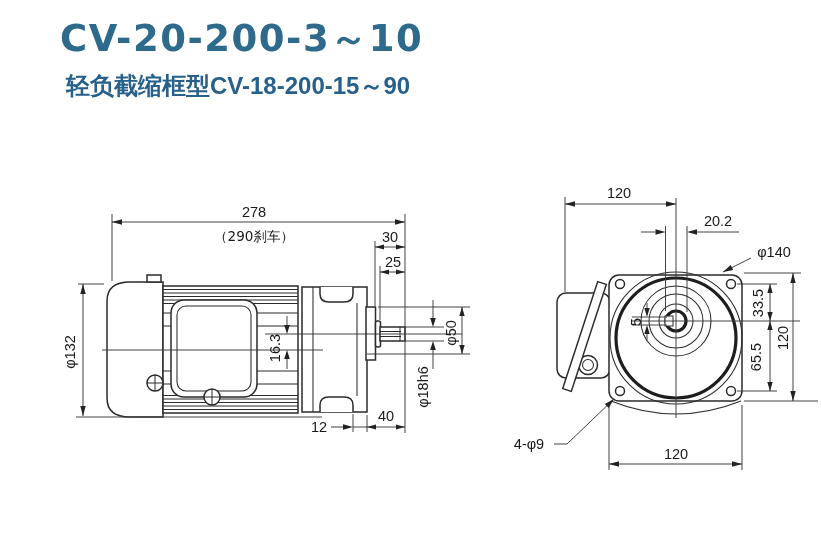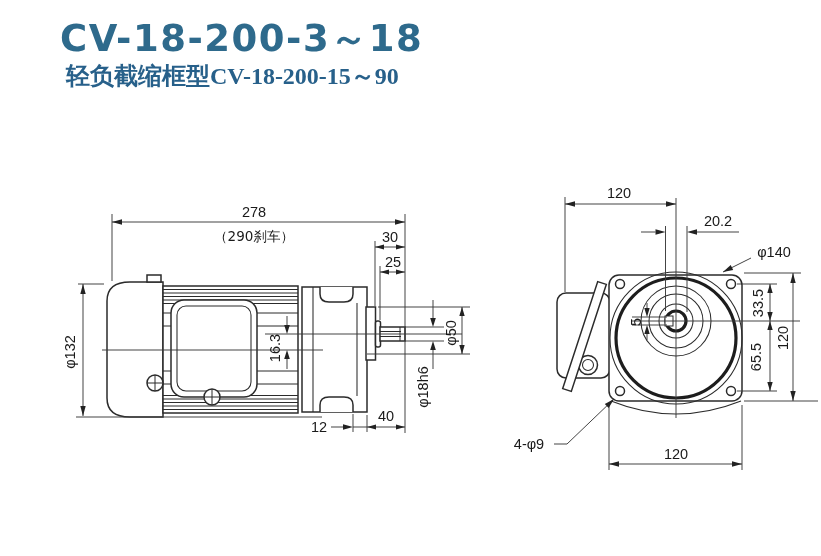--- a/index.html
+++ b/index.html
@@ -1,37 +1,37 @@
 <!DOCTYPE html>
 <html><head>
 <meta charset="utf-8">
 <style>
   html,body{margin:0;padding:0;background:#ffffff;}
   .canvas{position:relative;width:821px;height:556px;background:#fff;overflow:hidden;
           font-family:"Liberation Sans", sans-serif;}
   .title{position:absolute;left:60px;top:14px;font-size:37px;font-weight:600;
          letter-spacing:1.5px;font-family:"DejaVu Sans", sans-serif;}
-  .subtitle{position:absolute;left:66px;top:60px;font-size:24px;font-weight:700;
-            font-family:Liberation Serif, serif;}
+  .subtitle{position:absolute;left:66px;top:70px;font-size:24px;font-weight:700;
+            font-family:Liberation Sans, sans-serif;}
   svg{position:absolute;left:0;top:0;}
   .geow{stroke:#2b2b2b;fill:#ffffff;stroke-width:1.5;}
   .fin{stroke:#2b2b2b;stroke-width:1;}
   .thin{stroke:#2b2b2b;fill:none;stroke-width:1.05;}
   .dim{stroke:#3a3a3a;fill:none;stroke-width:0.95;}
   .arr{fill:#222;stroke:none;}
   .bold{stroke:#1d1d1d;fill:none;stroke-width:3.2;}
   text.d{font-family:"Liberation Sans", sans-serif;font-size:14.5px;fill:#1a1a1a;}
   text.dc{font-family:"DejaVu Sans", sans-serif;font-size:13.5px;fill:#1a1a1a;}
 </style>
 </head>
 <body>
 
 <div class="canvas">
 
-  <div class="title" style="color: rgb(46, 106, 140);">CV-18-200-3～18</div>
+  <div class="title" style="color: rgb(46, 106, 140);">CV-20-200-3～10</div>
   <div class="subtitle" style="color: rgb(39, 96, 138);">轻负截缩框型CV-18-200-15～90</div>
 
   <svg width="821" height="556" viewBox="0 0 821 556">
 
     <g>
 
       <path class="geow" d="M163,282 H130 Q107,282 107,301 V398 Q107,417 130,417 H163 Z"></path>
       <rect class="geow" x="147" y="275" width="14" height="7" stroke-width="1.2"></rect>
 
       <rect class="geow" x="163" y="286" width="135" height="127"></rect>

